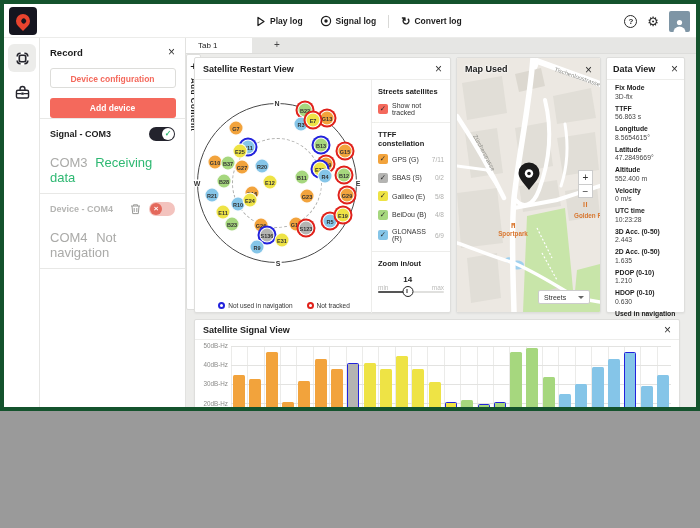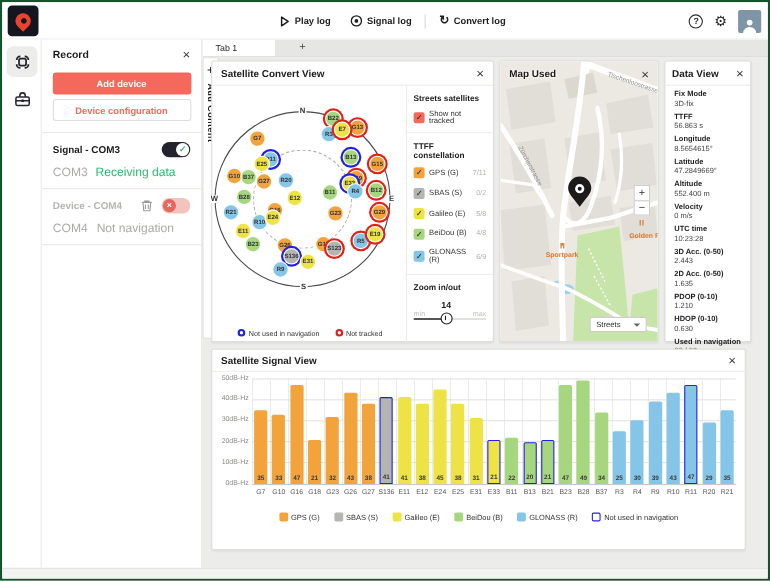--- a/index.html
+++ b/index.html
@@ -1,17 +1,17 @@
 <!DOCTYPE html>
 <html><head>
 <meta charset="utf-8">
 <style>
   * { box-sizing: border-box; margin:0; padding:0; }
   body { background:#9a9a9a; font-family:"Liberation Sans", sans-serif; -webkit-font-smoothing:antialiased; }
-  .window { position:relative; width:700px; height:528px; background:#fff; border:2px solid #14532d; overflow:hidden; }
+  .window { position:relative; width:700px; height:411px; background:#fff; border:4px solid #14532d; overflow:hidden; }
 
   
   .topbar { position:relative; height:34px; background:#fff; display:flex; align-items:center; border-bottom:1px solid #ececea;}
   .logo { position:absolute; left:5px; top:3px; width:28px; height:28px; background:#15151f; border-radius:4px; display:flex; align-items:center; justify-content:center;}
   .logo .pin { width:14px; height:14px; background:#e8432e; border-radius:50% 50% 50% 0; transform:rotate(-45deg); position:relative;}
   .logo .pin::after { content:""; position:absolute; left:4.5px; top:4.5px; width:5px; height:5px; background:#15151f; border-radius:50%;}
   .tb-actions { position:absolute; left:246px; top:0; height:34px; display:flex; align-items:center; gap:7px; }
   .tb-btn { display:flex; align-items:center; gap:4px; font-size:8.5px; font-weight:bold; color:#1d1d1d; padding:4px 5px; cursor:pointer;}
   .tb-div { width:1px; height:13px; background:#d9d9d7; }
   .tb-right { position:absolute; right:6px; top:0; height:34px; display:flex; align-items:center; gap:10px;}
@@ -28,21 +28,21 @@
   .dev-head { display:flex; justify-content:space-between; align-items:center; padding:8px 10px 6px 10px;}
   .dev-title { font-size:9.5px; font-weight:bold; color:#1c1c1c;}
   .x-btn { font-size:12px; color:#333; line-height:1; cursor:pointer;}
   .btn { display:block; width:126px; margin:4px auto 0; height:20px; border-radius:3px; font-size:8.5px; font-weight:bold; text-align:center; line-height:20px; cursor:pointer;}
   .btn.fill { background:#f4695c; color:#fff;}
   .btn.line { background:#fff; color:#f4695c; border:1px solid #ddddda;}
   .dev-sec { border-top:1px solid #e8e8e6; padding:8px 10px;}
   .dev-row1 { display:flex; justify-content:space-between; align-items:center;}
   .dev-name { font-size:9px; font-weight:bold; color:#1c1c1c;}
   .dev-name.off { color:#b5b5b3;}
-  .dev-sub { margin-top:8px; font-size:11px; color:#aaaaa8;}
+  .dev-sub { margin-top:14px; font-size:13px; color:#aaaaa8;}
   .grn { color:#2eb872; }
   .restart-row { display:flex; justify-content:space-between; align-items:center; margin-top:7px;}
   .restart-btn { height:15px; border:1px solid #d4d4d2; border-radius:3px; background:#fff; font-size:7.5px; color:#333; display:flex; align-items:center; gap:5px; padding:0 6px; cursor:pointer;}
   .caret { width:0; height:0; border-left:3px solid transparent; border-right:3px solid transparent; border-top:3.5px solid #666;}
   .chev { font-size:11px; color:#888;}
   .toggle { position:relative; width:26px; height:14px; border-radius:7px; cursor:pointer;}
   .toggle.on { background:#23232d;}
   .toggle.on .knob { position:absolute; right:1px; top:1px; width:12px; height:12px; background:#fff; border-radius:50%; font-size:8px; color:#2eb872; text-align:center; line-height:12px; font-weight:bold;}
   .toggle.off { background:#f3c3be;}
   .toggle.off .knob { position:absolute; left:1px; top:1px; width:12px; height:12px; background:#e4695c; border-radius:50%; font-size:8px; color:#fff; text-align:center; line-height:11px; font-weight:bold;}
@@ -182,22 +182,22 @@
             <rect x="7.6" y="9" width="2.8" height="2.4" rx="0.6" fill="#26262e"></rect>
           </svg>
       </div>
     </div>
 
     <div class="devpanel">
       <div class="dev-head">
         <span class="dev-title">Record</span>
         <span class="x-btn">×</span>
       </div>
+      <button class="btn line" style="margin-bottom:10px;">Device configuration</button>
       <button class="btn fill" style="border:none;">Add device</button>
-      <button class="btn line" style="margin-bottom:10px;">Device configuration</button>
 
       <div class="dev-sec">
         <div class="dev-row1">
           <span class="dev-name">Signal - COM3</span>
           <div class="toggle on">
               <div class="knob">✓</div>
             </div>
         </div>
         <div class="dev-sub">
           <span>COM3</span>
@@ -226,21 +226,21 @@
 
     <div class="content">
       <div class="tabbar">
         <div class="tab">Tab 1</div>
         <div class="tab-add">+</div>
       </div>
       <div class="workspace">
 
         <div class="panel" id="satpos">
           <div class="p-head">
-            <span class="p-title">Satellite Convert View</span>
+            <span class="p-title">Satellite Restart View</span>
             <span class="x-btn">×</span>
           </div>
           <div class="sp-body" id="skyplot">
             <div class="ring-outer"></div>
             <div class="ring-inner"></div>
             <span class="compass" style="left:82px;top:23px;">N</span>
             <span class="compass" style="left:163px;top:103px;">E</span>
             <span class="compass" style="left:83px;top:183px;">S</span>
             <span class="compass" style="left:2px;top:103px;">W</span>
             <div class="sp-legend">

